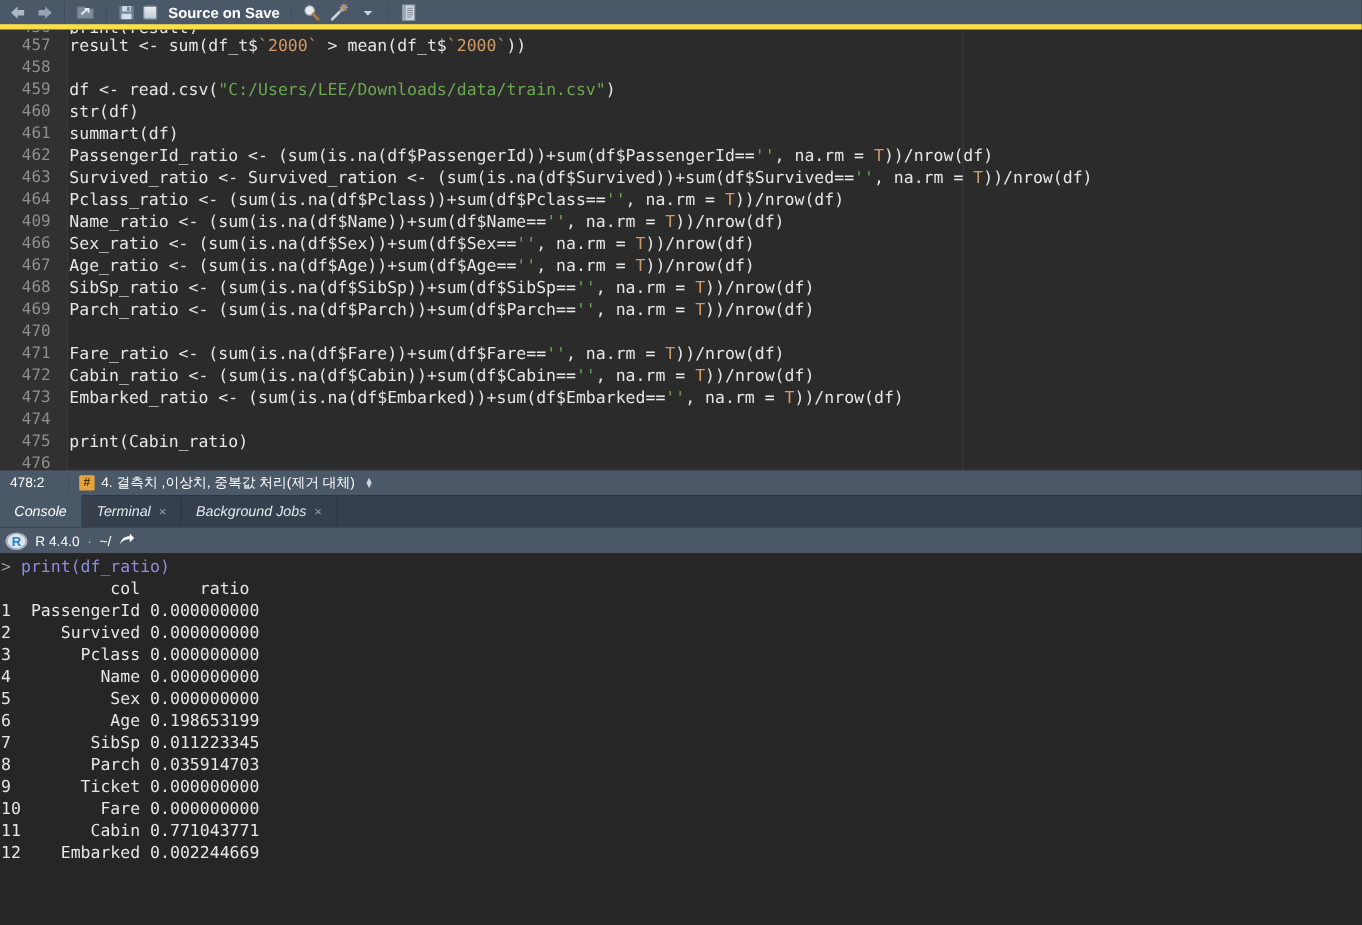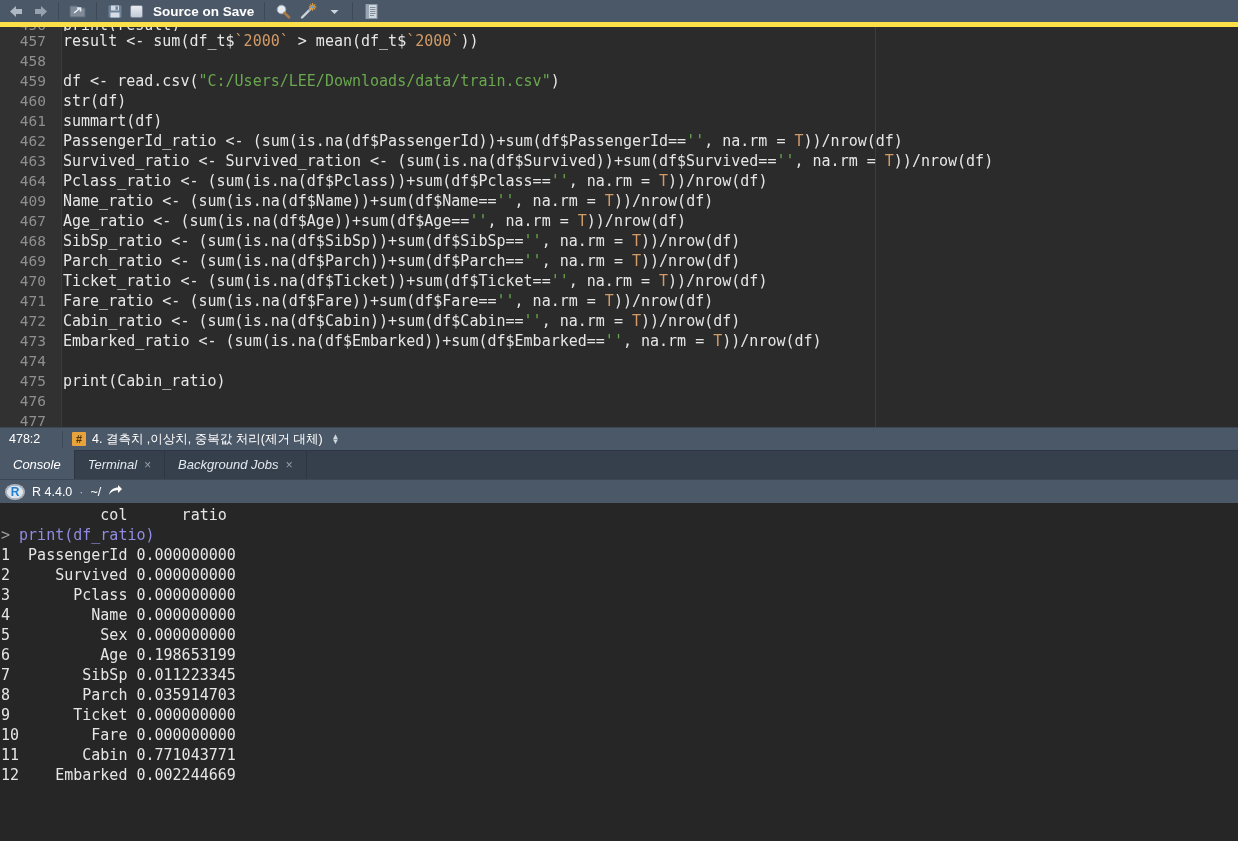--- a/index.html
+++ b/index.html
@@ -190,24 +190,25 @@
         <div class="line" style="height: 12px; line-height: 12px; overflow: hidden; margin-top: -8px;"><span class="ln">456</span><span class="code">print(result)</span></div>
         <div class="line"><span class="ln">457</span><span class="code">result &lt;- sum(df_t$<span class="s-num">`2000`</span> &gt; mean(df_t$<span class="s-num">`2000`</span>))</span></div>
         <div class="line"><span class="ln">458</span><span class="code"></span></div>
         <div class="line"><span class="ln">459</span><span class="code">df &lt;- read.csv(<span class="s-str">"C:/Users/LEE/Downloads/data/train.csv"</span>)</span></div>
         <div class="line"><span class="ln">460</span><span class="code">str(df)</span></div>
         <div class="line"><span class="ln">461</span><span class="code">summart(df)</span></div>
         <div class="line"><span class="ln">462</span><span class="code">PassengerId_ratio &lt;- (sum(is.na(df$PassengerId))+sum(df$PassengerId==<span class="s-str">''</span>, na.rm = <span class="s-kw">T</span>))/nrow(df)</span></div>
         <div class="line"><span class="ln">463</span><span class="code">Survived_ratio &lt;- Survived_ration &lt;- (sum(is.na(df$Survived))+sum(df$Survived==<span class="s-str">''</span>, na.rm = <span class="s-kw">T</span>))/nrow(df)</span></div>
         <div class="line"><span class="ln">464</span><span class="code">Pclass_ratio &lt;- (sum(is.na(df$Pclass))+sum(df$Pclass==<span class="s-str">''</span>, na.rm = <span class="s-kw">T</span>))/nrow(df)</span></div>
         <div class="line"><span class="ln">409</span><span class="code">Name_ratio &lt;- (sum(is.na(df$Name))+sum(df$Name==<span class="s-str">''</span>, na.rm = <span class="s-kw">T</span>))/nrow(df)</span></div>
+        <div class="line"><span class="ln">466</span><span class="code">Sex_ratio &lt;- (sum(is.na(df$Sex))+sum(df$Sex==<span class="s-str">''</span>, na.rm = <span class="s-kw">T</span>))/nrow(df)</span></div>
         <div class="line"><span class="ln">467</span><span class="code">Age_ratio &lt;- (sum(is.na(df$Age))+sum(df$Age==<span class="s-str">''</span>, na.rm = <span class="s-kw">T</span>))/nrow(df)</span></div>
         <div class="line"><span class="ln">468</span><span class="code">SibSp_ratio &lt;- (sum(is.na(df$SibSp))+sum(df$SibSp==<span class="s-str">''</span>, na.rm = <span class="s-kw">T</span>))/nrow(df)</span></div>
         <div class="line"><span class="ln">469</span><span class="code">Parch_ratio &lt;- (sum(is.na(df$Parch))+sum(df$Parch==<span class="s-str">''</span>, na.rm = <span class="s-kw">T</span>))/nrow(df)</span></div>
-        <div class="line"><span class="ln">470</span><span class="code">Ticket_ratio &lt;- (sum(is.na(df$Ticket))+sum(df$Ticket==<span class="s-str">''</span>, na.rm = <span class="s-kw">T</span>))/nrow(df)</span></div>
+        <div class="line"><span class="ln">470</span></div>
         <div class="line"><span class="ln">471</span><span class="code">Fare_ratio &lt;- (sum(is.na(df$Fare))+sum(df$Fare==<span class="s-str">''</span>, na.rm = <span class="s-kw">T</span>))/nrow(df)</span></div>
         <div class="line"><span class="ln">472</span><span class="code">Cabin_ratio &lt;- (sum(is.na(df$Cabin))+sum(df$Cabin==<span class="s-str">''</span>, na.rm = <span class="s-kw">T</span>))/nrow(df)</span></div>
         <div class="line"><span class="ln">473</span><span class="code">Embarked_ratio &lt;- (sum(is.na(df$Embarked))+sum(df$Embarked==<span class="s-str">''</span>, na.rm = <span class="s-kw">T</span>))/nrow(df)</span></div>
         <div class="line"><span class="ln">474</span><span class="code"></span></div>
         <div class="line"><span class="ln">475</span><span class="code">print(Cabin_ratio)</span></div>
         <div class="line"><span class="ln">476</span><span class="code"></span></div>
         <div class="line"><span class="ln">477</span><span class="code"></span></div>
         <div class="line"><span class="ln">478</span><span class="code">z<span class="caret"></span>print(PassengerId_ratio)</span></div>
       </div>
   </div>
@@ -245,22 +246,22 @@
     <span class="con-dot">·</span>
     <span class="con-path">~/</span>
     <span>
       <svg width="15" height="13" viewBox="0 0 15 13">
           <path d="M1 11 C2 5.5 6 3.5 10 3.5 L10 1 L14 5 L10 9 L10 6.3 C6.5 6.3 3 7.5 1 11 Z" fill="#ffffff"></path>
         </svg>
     </span>
   </div>
 
   <div class="console" id="console-out">
+      <div class="cline"><span class="prompt">&gt;</span> <span class="cmd">print(df_ratio)</span></div>
       <div class="cline"><span class="out">           col      ratio</span></div>
-      <div class="cline"><span class="prompt">&gt;</span> <span class="cmd">print(df_ratio)</span></div>
       <div class="cline"><span class="out">1  PassengerId 0.000000000</span></div>
       <div class="cline"><span class="out">2     Survived 0.000000000</span></div>
       <div class="cline"><span class="out">3       Pclass 0.000000000</span></div>
       <div class="cline"><span class="out">4         Name 0.000000000</span></div>
       <div class="cline"><span class="out">5          Sex 0.000000000</span></div>
       <div class="cline"><span class="out">6          Age 0.198653199</span></div>
       <div class="cline"><span class="out">7        SibSp 0.011223345</span></div>
       <div class="cline"><span class="out">8        Parch 0.035914703</span></div>
       <div class="cline"><span class="out">9       Ticket 0.000000000</span></div>
       <div class="cline"><span class="out">10        Fare 0.000000000</span></div>

